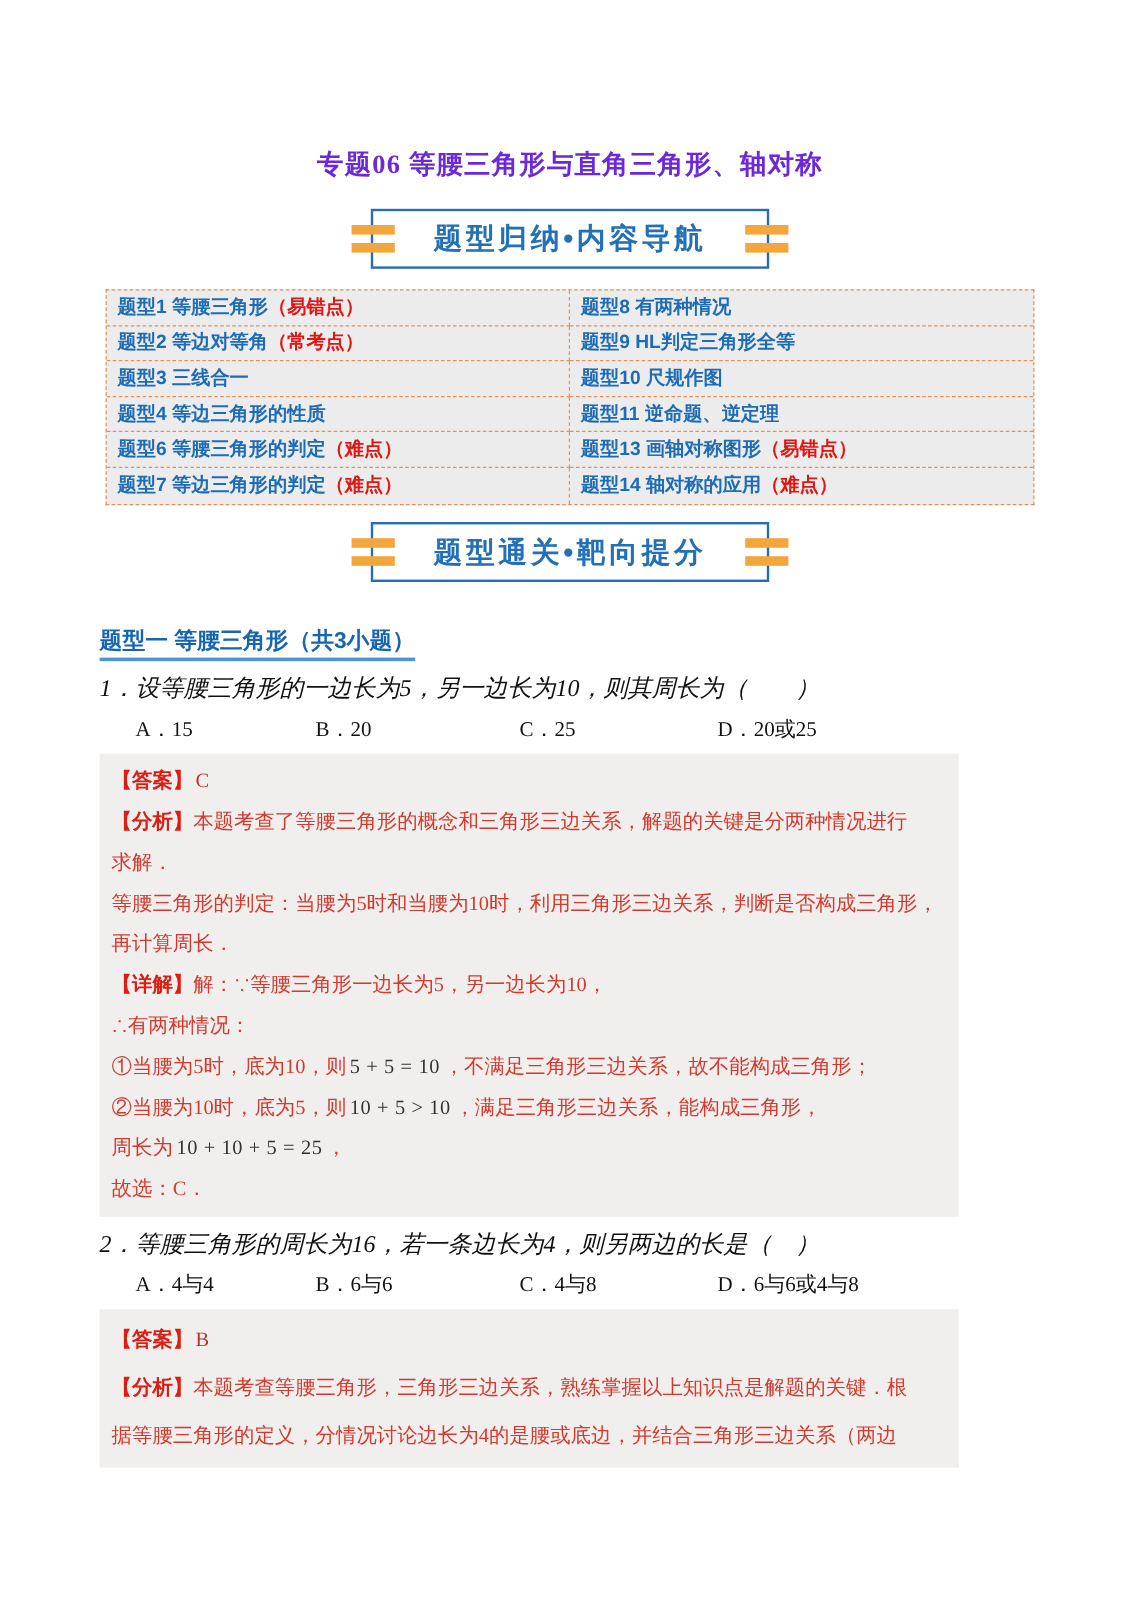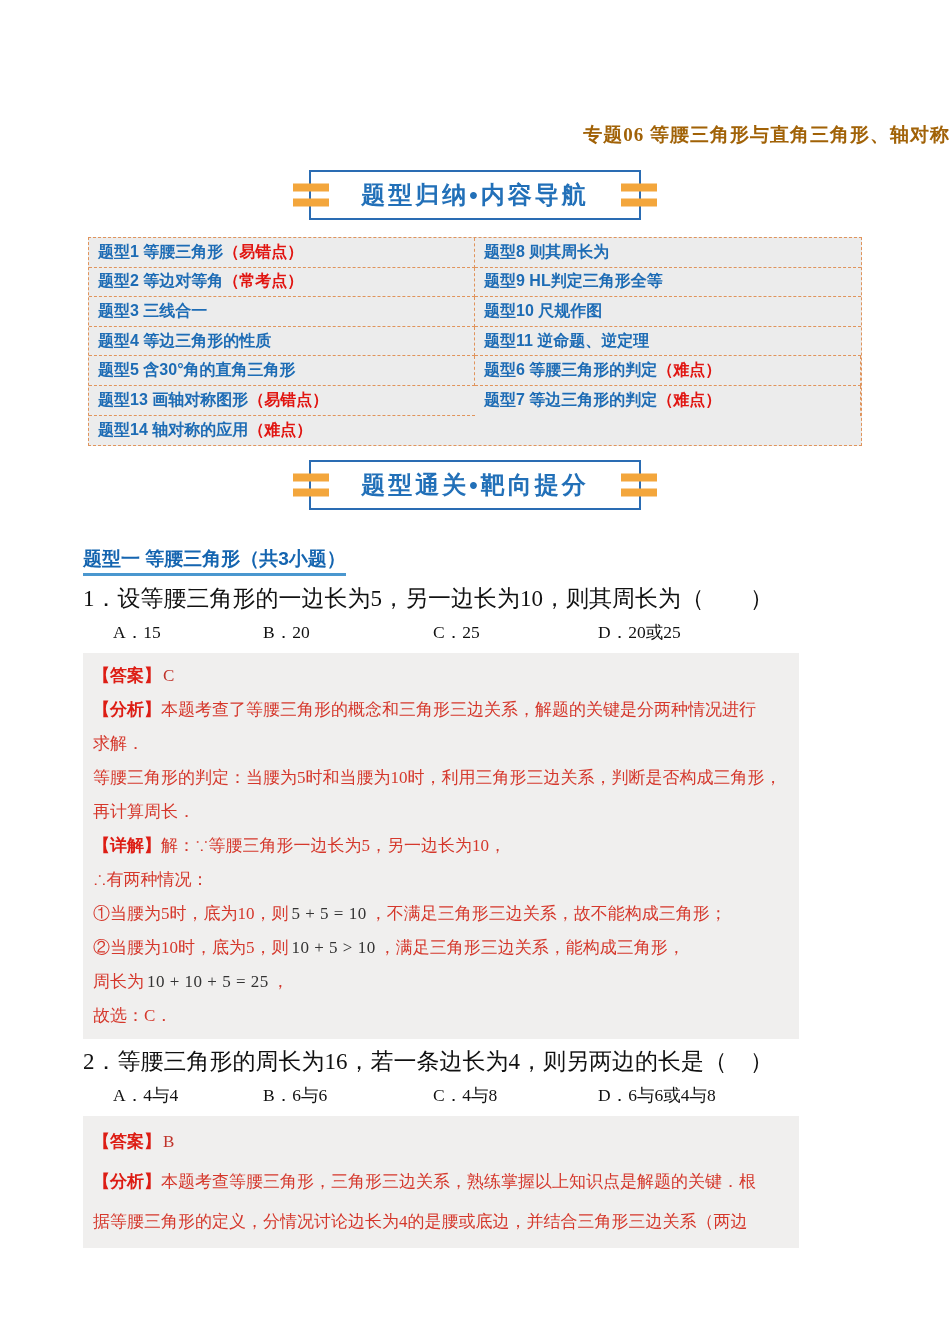--- a/index.html
+++ b/index.html
@@ -8,24 +8,24 @@
     width: 950px; height: 1344px;
     background: #ffffff;
     font-family: "Liberation Serif", serif;
     color: #141414;
     position: relative;
     overflow: hidden;
   }
   .page { padding-top: 122px; }
 
   .doc-title {
-    margin: 0; text-align: right;
-    font-size: 19px; font-weight: bold;
+    margin: 0; text-align: center;
+    font-size: 22px; font-weight: bold;
     font-family: "Liberation Serif", serif;
-    letter-spacing: 1px; color: #a16207;
+    letter-spacing: 1px; color: #6d28d9;
   }
 
   
   .badge-row { display: flex; justify-content: center; }
   .badge-nav-row { margin-top: 22px; }
   .badge-practice-row { margin-top: 14px; }
   .badge {
     position: relative;
     border: 2px solid #2a6cb3;
     padding: 7px 50px;
@@ -69,21 +69,21 @@
   .content { margin-left: 83px; width: 716px; }
   .section-heading {
     display: inline-block;
     margin-top: 36px;
     font-family: "Liberation Sans", sans-serif;
     font-weight: bold; font-size: 19px;
     color: #1565b0;
     border-bottom: 3px solid #4a97cf;
     padding-bottom: 1px;
   }
-  .question { margin-top: 11px; font-size: 23px; line-height: 24px; color: #111; }
+  .question { margin-top: 11px; font-size: 20px; line-height: 24px; color: #111; font-style: italic; }
   .options {
     display: grid;
     grid-template-columns: 150px 170px 165px 1fr;
     padding-left: 30px;
     margin-top: 9px;
     font-size: 17.5px; color: #111;
   }
 
   .answer-block {
     background: #f0efee;
@@ -119,21 +119,21 @@
         </span>
     </div>
   </div>
 
   <div class="nav-table">
     <div class="nav-cell col-left">
         <span>题型1 等腰三角形</span>
         <span class="tag">（易错点）</span>
       </div>
     <div class="nav-cell">
-        <span>题型8 则其周长为</span>
+        <span>题型8 有两种情况</span>
         <span class="tag"></span>
       </div>
     <div class="nav-cell col-left">
         <span>题型2 等边对等角</span>
         <span class="tag">（常考点）</span>
       </div>
     <div class="nav-cell">
         <span>题型9 HL判定三角形全等</span>
         <span class="tag"></span>
       </div>
@@ -144,24 +144,20 @@
     <div class="nav-cell">
         <span>题型10 尺规作图</span>
         <span class="tag"></span>
       </div>
     <div class="nav-cell col-left">
         <span>题型4 等边三角形的性质</span>
         <span class="tag"></span>
       </div>
     <div class="nav-cell">
         <span>题型11 逆命题、逆定理</span>
-        <span class="tag"></span>
-      </div>
-    <div class="nav-cell col-left">
-        <span>题型5 含30°角的直角三角形</span>
         <span class="tag"></span>
       </div>
     <div class="nav-cell col-left">
         <span>题型6 等腰三角形的判定</span>
         <span class="tag">（难点）</span>
       </div>
     <div class="nav-cell">
         <span>题型13 画轴对称图形</span>
         <span class="tag">（易错点）</span>
       </div>

